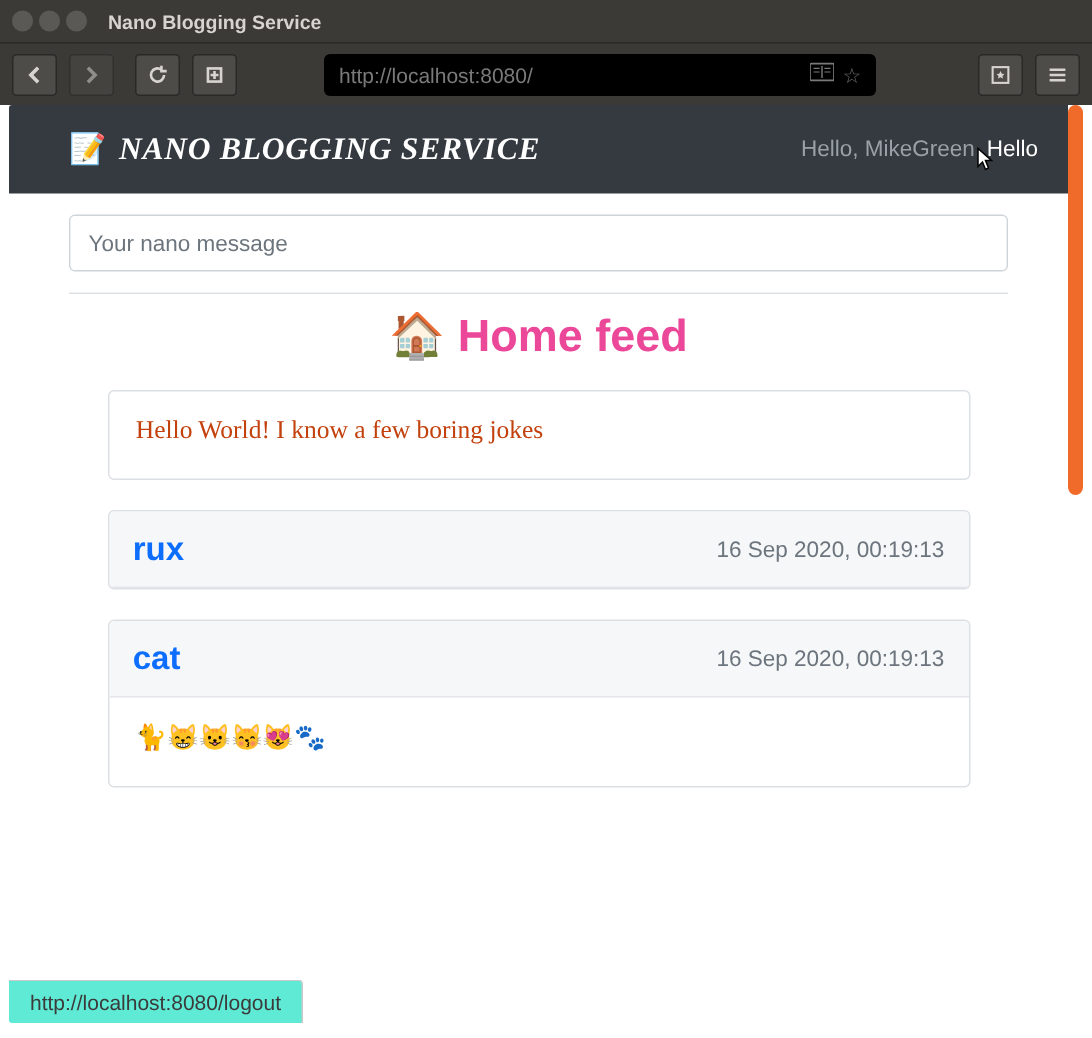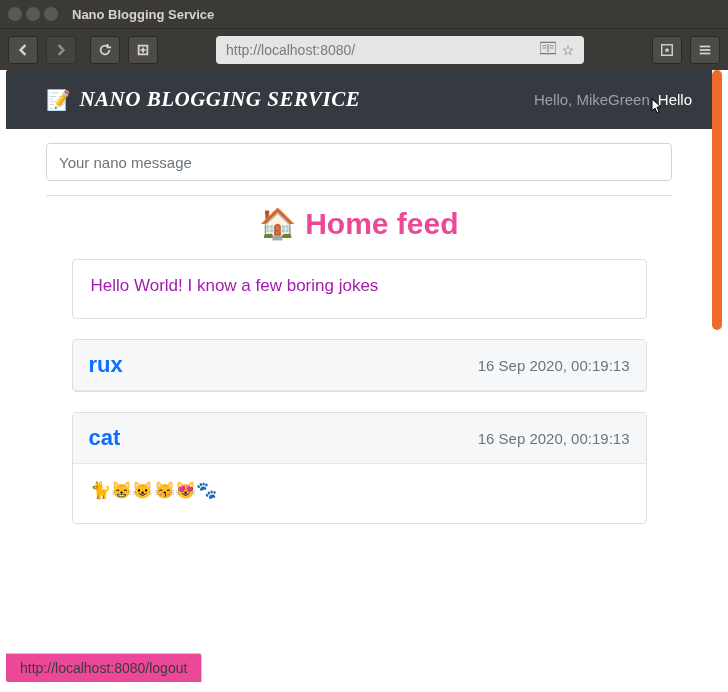--- a/index.html
+++ b/index.html
@@ -44,21 +44,21 @@
     border-radius: 3px;
     color: #d7d4cf;
     font-size: 14px;
     display: flex; align-items: center; justify-content: center;
     cursor: pointer;
   }
   .chrome-btn.disabled { opacity: .55; }
   .urlbar {
     flex: 1;
     height: 28px;
-    background: #e5e5e5;
+    background: #000000;
     border-radius: 4px;
     display: flex;
     align-items: center;
     padding: 0 6px 0 10px;
     margin: 0 60px 0 50px;
     color: #6b6b6b;
   }
   .urlbar .urltext { flex: 1; font-size: 14px; color: #7a7a7a; }
   .urlbar .url-icon { width: 20px; text-align: center; color: #6b6b6b; font-size: 14px;}
   
@@ -147,26 +147,26 @@
     background:#fff;
   }
   .card-head {
     background:#f6f7f8;
     border-bottom:1px solid #e4e6e9;
     padding:12px 16px;
     display:flex; align-items:center; justify-content:space-between;
   }
   .author { color:#0d6efd; font-weight:700; font-size:22px; cursor:pointer;}
   .ts { color:#6c757d; font-size:15px;}
-  .card-body { padding:16px 18px 22px 18px; font-size:17px; color:#a21caf;}
+  .card-body { padding:16px 18px 22px 18px; font-size:17px; color:#c2410c;font-family:Liberation Serif, serif;}
   
   .statusbar {
     position:absolute;
     left:0; bottom:0;
-    background:#ec4899;
+    background:#5eead4;
     border:1px solid #c9c9c9;
     border-left:none; border-bottom:none;
     padding:6px 14px;
     font-size:14px;
     color:#3b3b3b;
     border-top-right-radius:3px;
   }
 </style>
 </head>
 <body>

